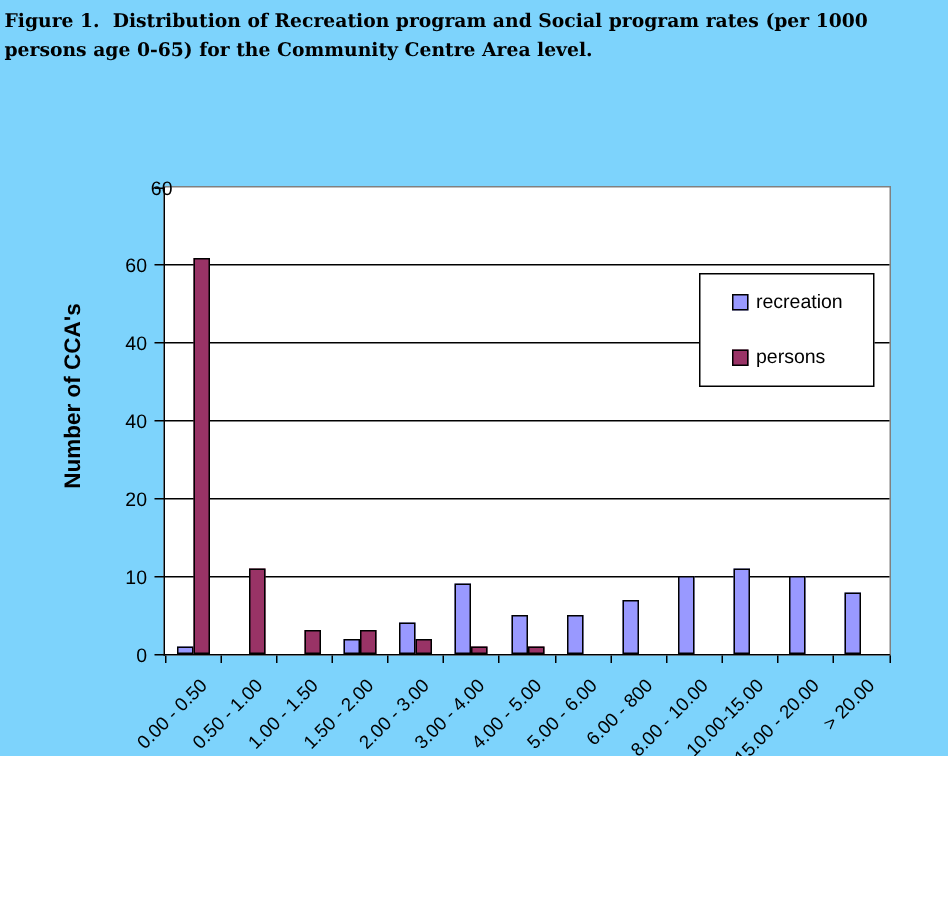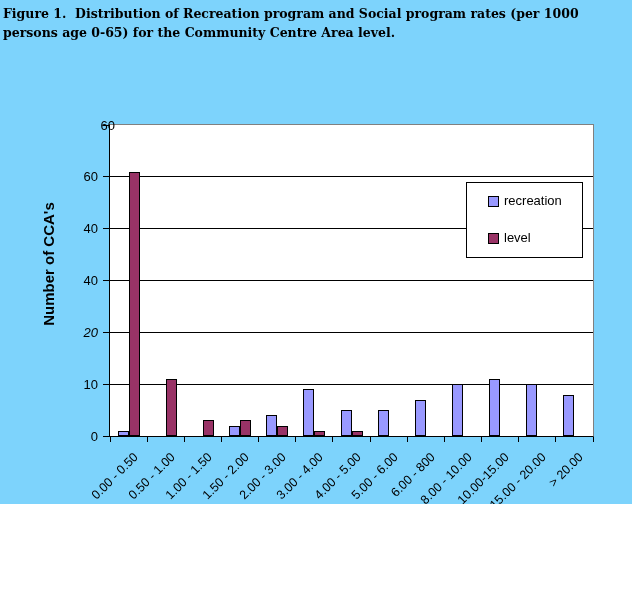--- a/index.html
+++ b/index.html
@@ -60,29 +60,29 @@
         <div class="bar" style="left: 416.269px; bottom: 0px; width: 11px; height: 51.8333px; background: rgb(153, 153, 255);"></div>
         <div class="bar" style="left: 453.423px; bottom: 0px; width: 11px; height: 41.4667px; background: rgb(153, 153, 255);"></div>
       </div>
     <div id="legend">
         <div class="lentry" style="top: 11px;">
           <div class="lswatch" style="background: rgb(153, 153, 255);"></div>
           <div class="llabel">recreation</div>
         </div>
         <div class="lentry" style="top: 48px;">
           <div class="lswatch" style="background: rgb(153, 51, 102);"></div>
-          <div class="llabel">level</div>
+          <div class="llabel">persons</div>
         </div>
       </div>
   <div class="ytick" style="left: 103px; top: 435.5px; width: 7px; height: 1px; background: rgb(0, 0, 0);"></div>
       <div class="ylab" style="left: 58px; top: 428.5px;">0</div>
       <div class="ytick" style="left: 103px; top: 383.667px; width: 7px; height: 1px; background: rgb(0, 0, 0);"></div>
       <div class="ylab" style="left: 58px; top: 376.667px;">10</div>
       <div class="ytick" style="left: 103px; top: 331.833px; width: 7px; height: 1px; background: rgb(0, 0, 0);"></div>
-      <div class="ylab" style="left: 58px; top: 324.833px; font-style: italic;">20</div>
+      <div class="ylab" style="left: 58px; top: 324.833px;">20</div>
       <div class="ytick" style="left: 103px; top: 280px; width: 7px; height: 1px; background: rgb(0, 0, 0);"></div>
       <div class="ylab" style="left: 58px; top: 273px;">40</div>
       <div class="ytick" style="left: 103px; top: 228.167px; width: 7px; height: 1px; background: rgb(0, 0, 0);"></div>
       <div class="ylab" style="left: 58px; top: 221.167px;">40</div>
       <div class="ytick" style="left: 103px; top: 176.333px; width: 7px; height: 1px; background: rgb(0, 0, 0);"></div>
       <div class="ylab" style="left: 58px; top: 169.333px;">60</div>
       <div class="ytick" style="left: 103px; top: 124.5px; width: 7px; height: 1px; background: rgb(0, 0, 0);"></div>
       <div class="ylab" style="left: 75px; top: 117.5px;">60</div>
       <div class="xlab" style="left: 10.5769px; top: 450px; width: 120px;">0.00 - 0.50</div>
       <div class="xlab" style="left: 47.7308px; top: 450px; width: 120px;">0.50 - 1.00</div>

